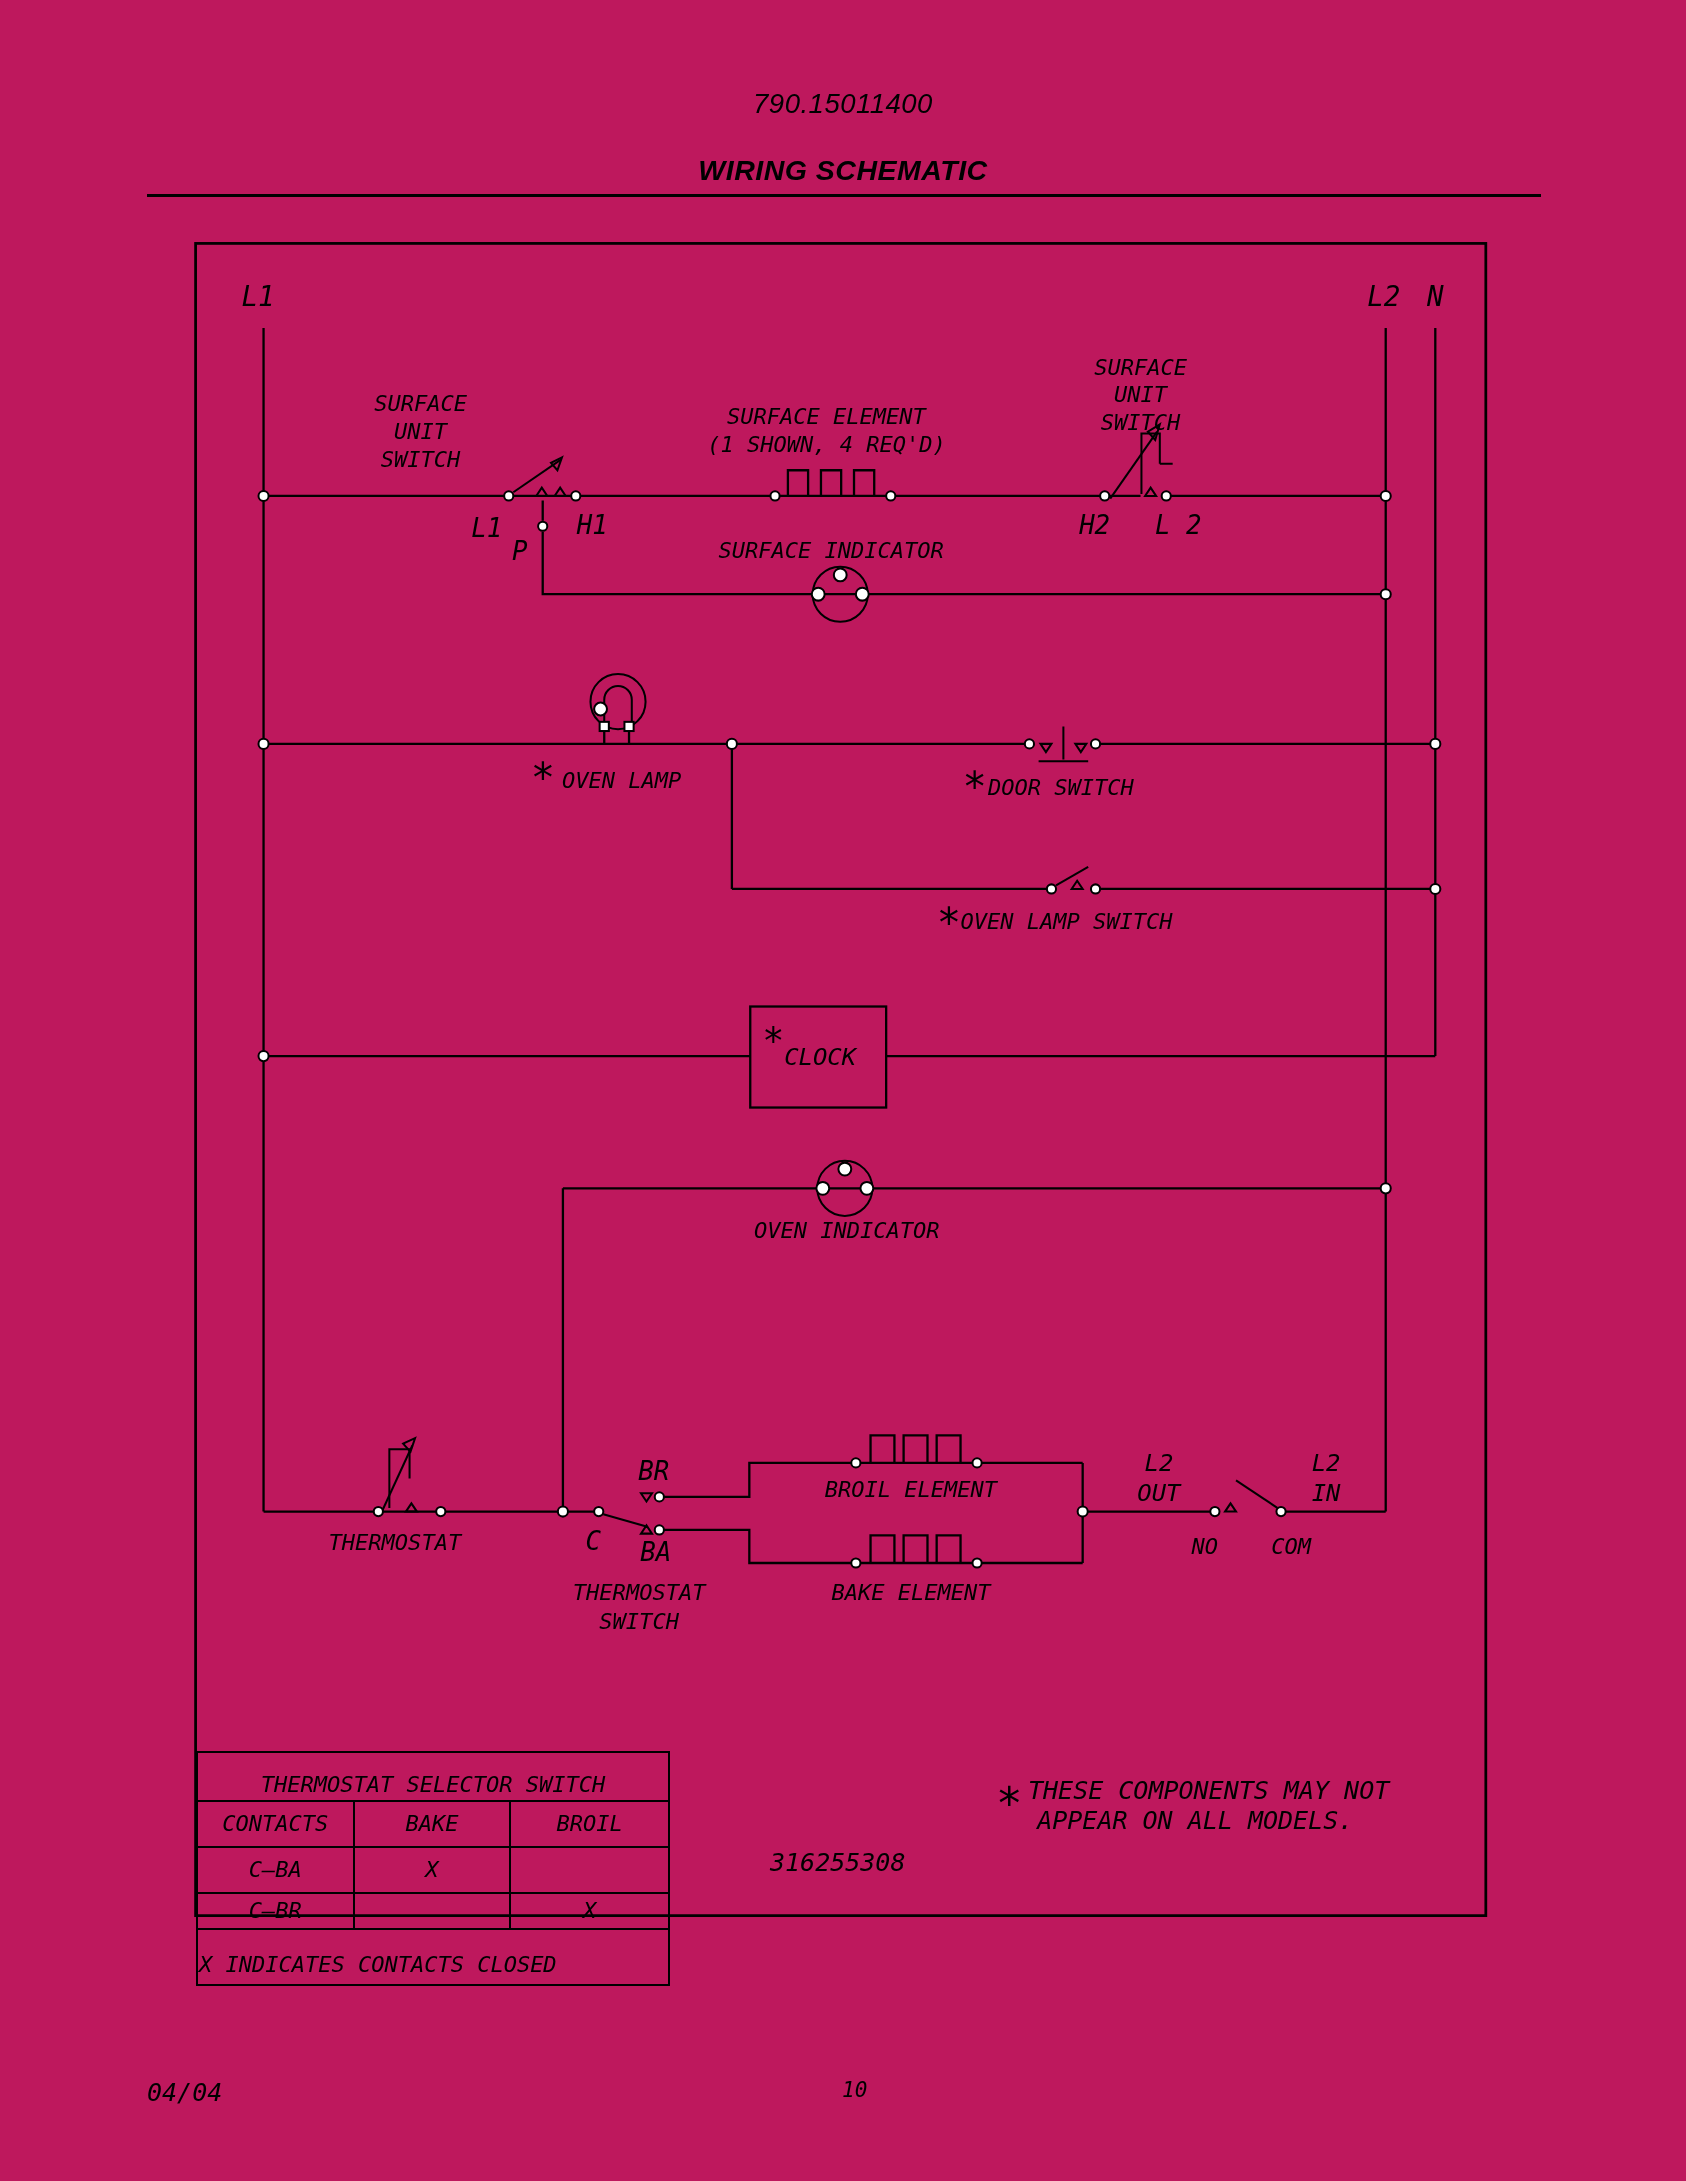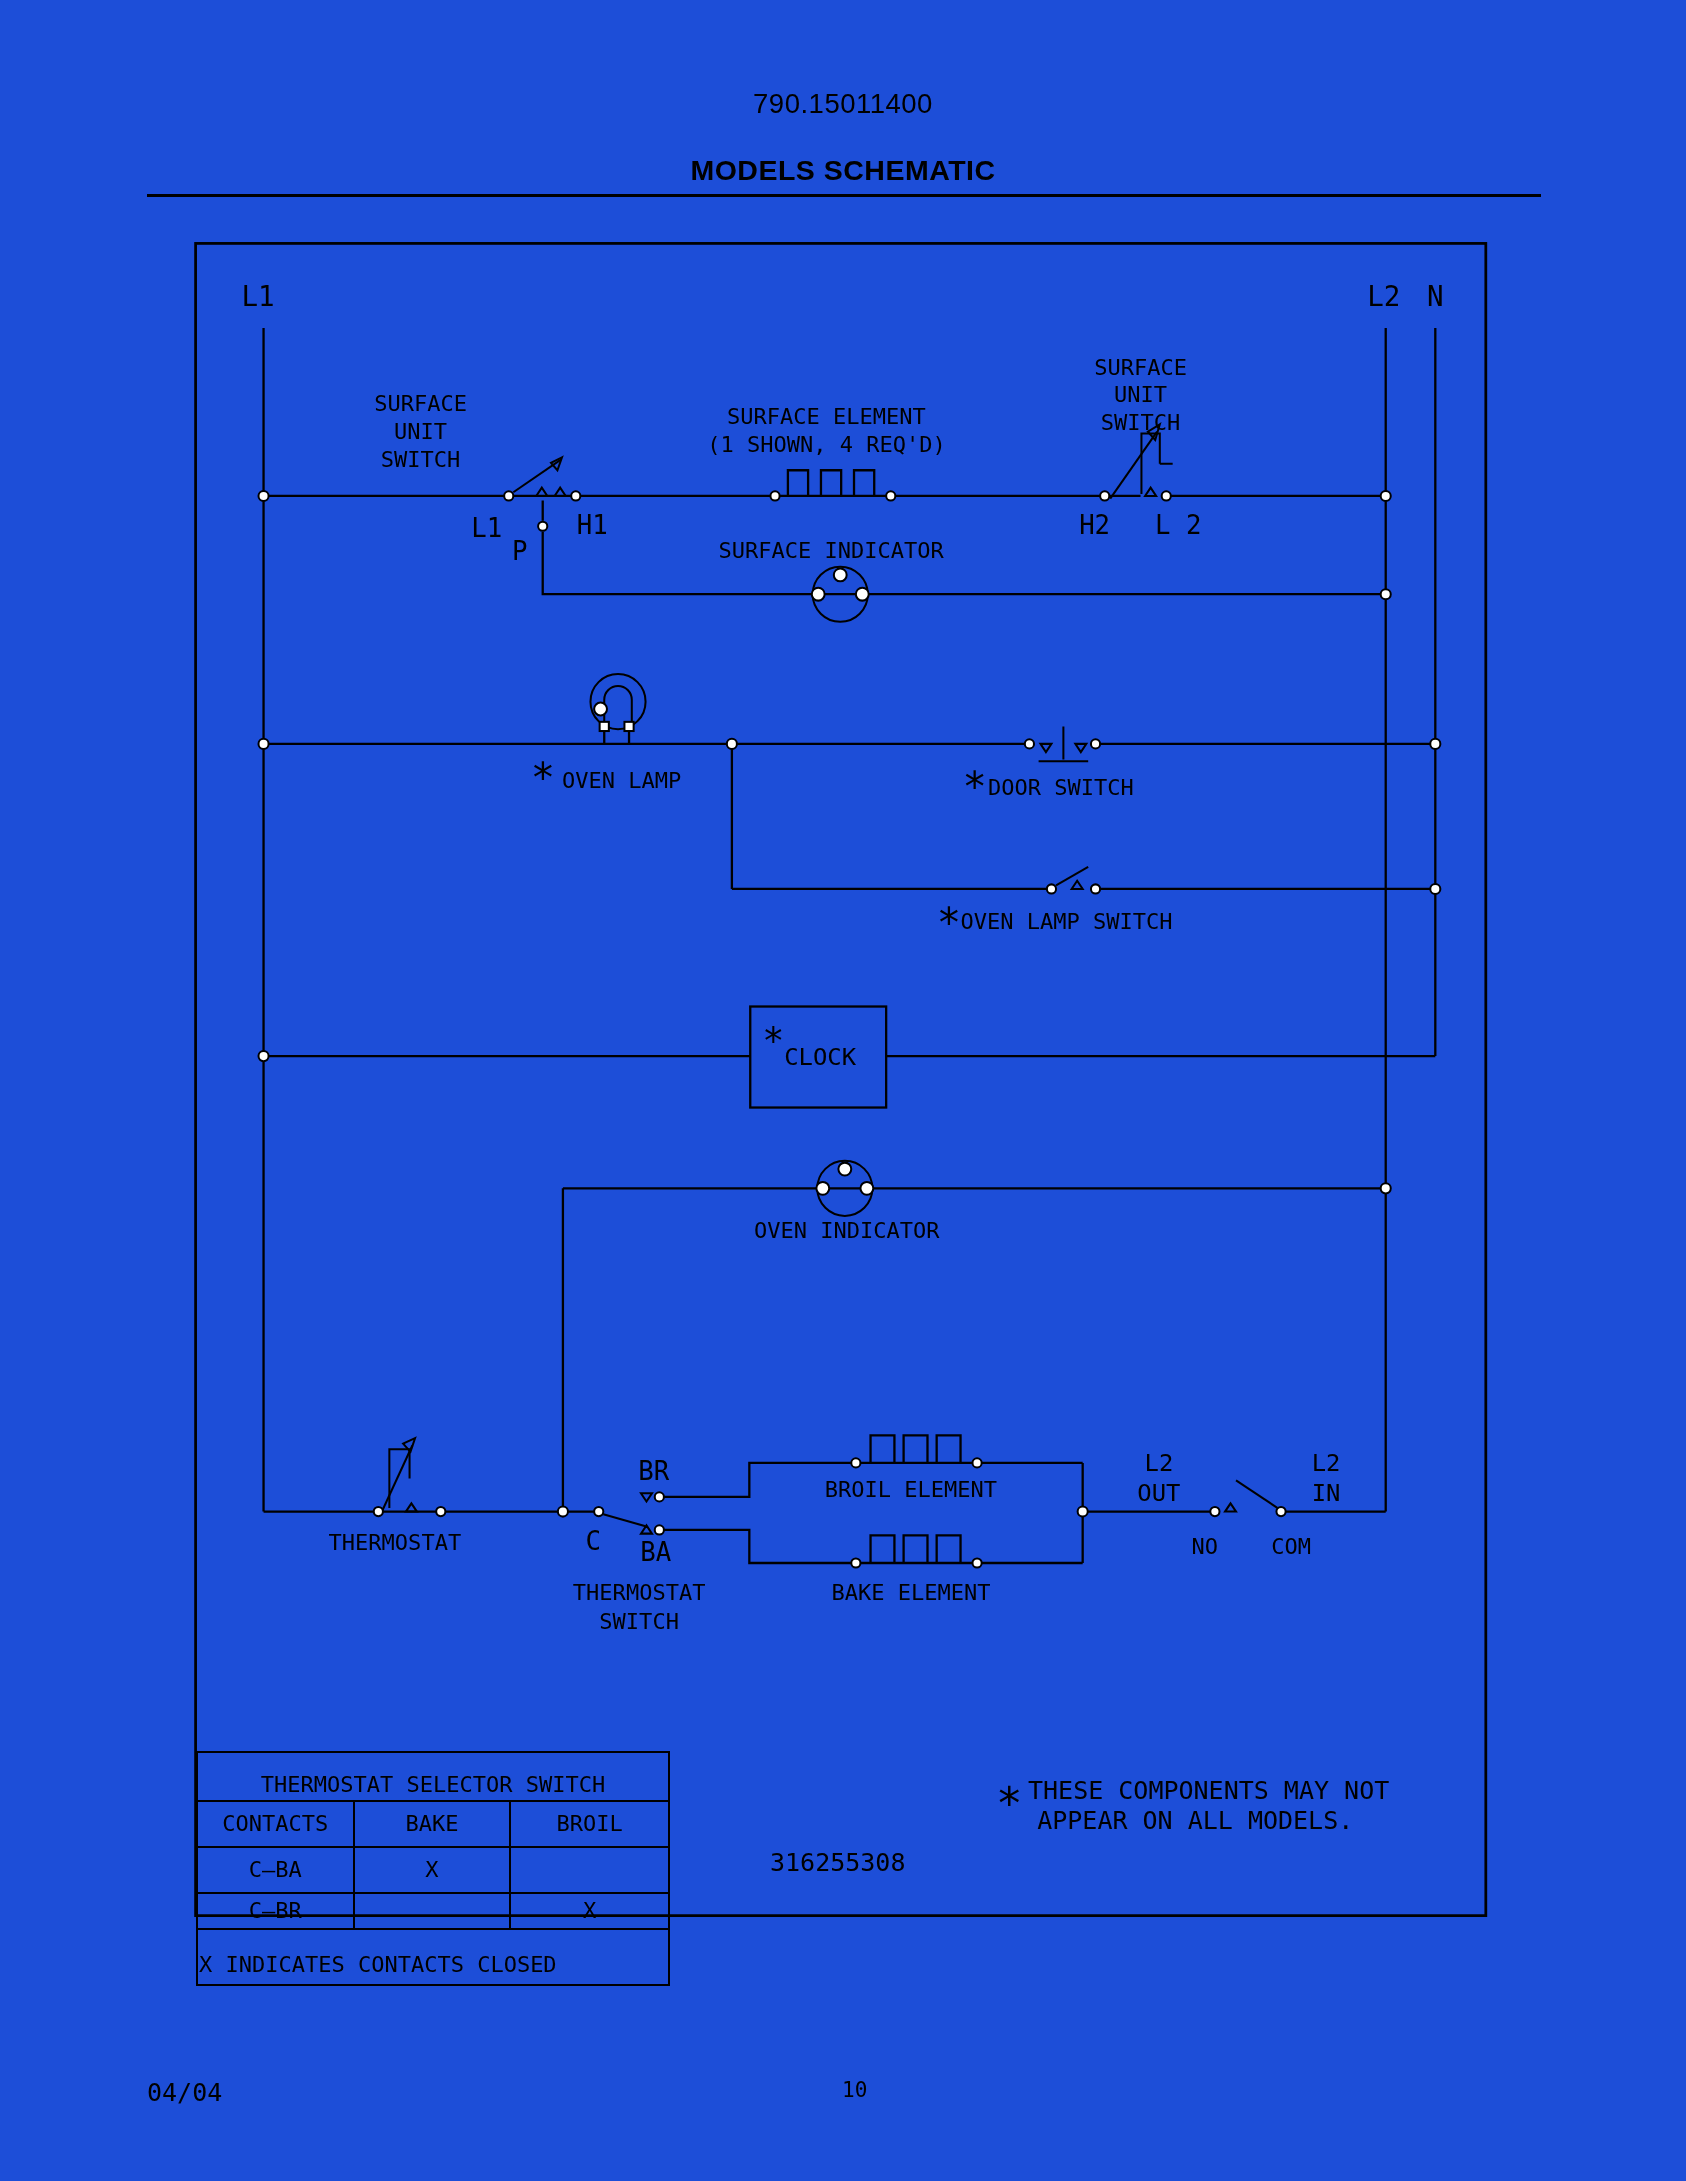--- a/index.html
+++ b/index.html
@@ -1,17 +1,17 @@
 <!DOCTYPE html>
 <html style="font-size:14.7px"><head>
 <meta charset="utf-8">
 <style>
   html,body{margin:0;padding:0;background:#fff;}
-  .page{position:relative;width:1686px;height:2182px;background:#1d4ed8;overflow:hidden;
-        font-family:"DejaVu Sans Mono", monospace;color:#000;}
+  .page{position:relative;width:1686px;height:2182px;background:#be185d;overflow:hidden;
+        font-family:"DejaVu Sans Mono", monospace;color:#000;font-style:italic;}
   .hdr{position:absolute;left:0;top:88px;width:1686px;text-align:center;
        font-family:"Liberation Sans", sans-serif;font-size:27.5px;letter-spacing:0.5px;}
   .title{position:absolute;left:0;top:154px;width:1686px;text-align:center;
        font-family:"Liberation Sans", sans-serif;font-weight:bold;font-size:28.5px;letter-spacing:0.5px;}
   .rule{position:absolute;left:147px;top:194px;width:1394px;height:2.8px;background:#000;}
   svg.schematic{position:absolute;left:0;top:0;}
   svg text{font-family:"DejaVu Sans Mono", monospace;fill:#000;}
 
   .selector-table{position:absolute;left:196px;top:1751px;width:474px;box-sizing:border-box;
       border:2.8px solid #000;font-size:22px;line-height:1;}
@@ -31,21 +31,21 @@
   .footnote .fl .l2{padding-left:9.2px;}
   .pf-date{position:absolute;left:147px;top:2078px;font-size:25px;}
   .pf-page{position:absolute;left:800px;top:2078px;font-size:21px;margin-left:42px;}
 </style>
 </head>
 <body>
 
 <div class="page">
 
   <div class="hdr">790.15011400</div>
-  <div class="title">MODELS SCHEMATIC</div>
+  <div class="title">WIRING SCHEMATIC</div>
   <div class="rule"></div>
 
   <svg class="schematic" width="1686" height="2182" viewBox="0 0 1836 2376">
 
     <rect x="213" y="265" width="1405" height="1821" fill="none" stroke="#000" stroke-width="3"></rect>
 
     <g font-size="30">
       <text x="281" y="333" text-anchor="middle">L1</text>
       <text x="1507" y="333" text-anchor="middle">L2</text>
       <text x="1563" y="333" text-anchor="middle">N</text>

